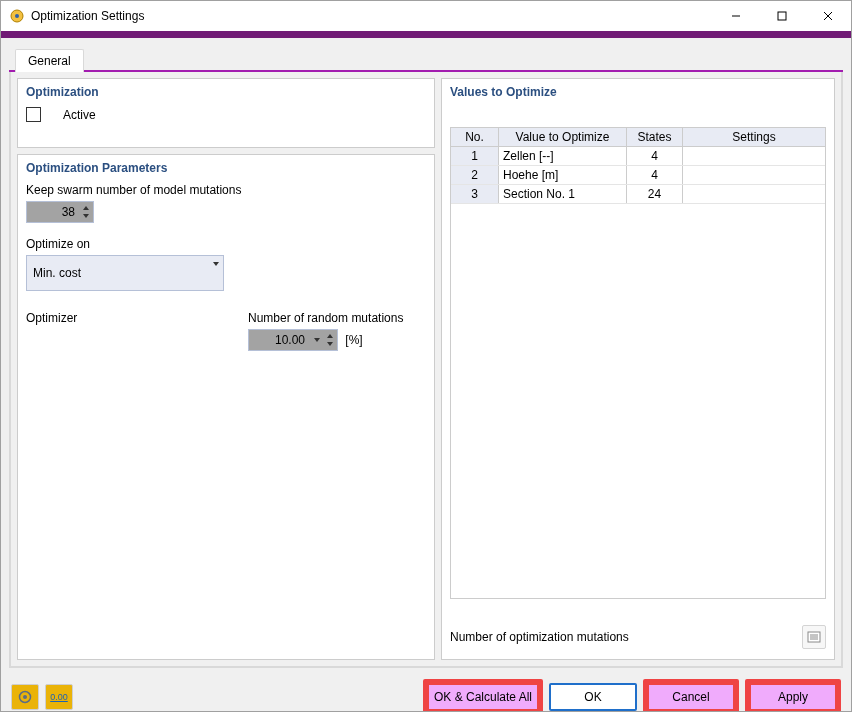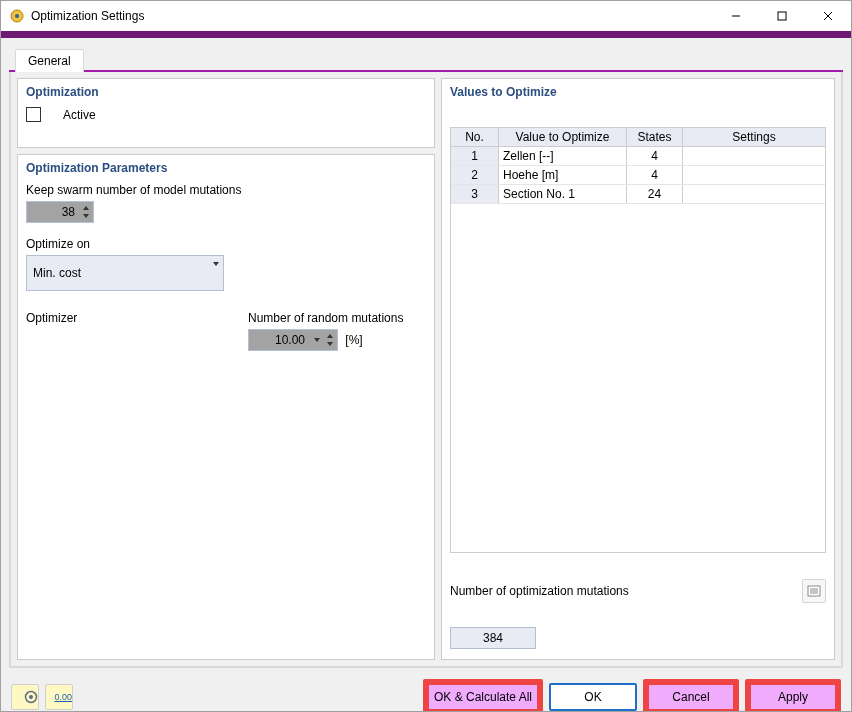--- a/index.html
+++ b/index.html
@@ -170,21 +170,21 @@
   .footer .spacer{flex:1 1 auto;}
   .btn{
     min-width:84px;height:24px;
     display:inline-flex;align-items:center;justify-content:center;
     background:#f0abfc;border:6px solid #ef4444;border-radius:2px;
     font-size:12px;
   }
   .btn.primary{background:#fff;border:2px solid #1f6fca;min-width:84px;}
   .icon-btn{
     width:26px;height:24px;border:1px solid #cfcfcf;border-radius:2px;
-    background:#fef9c3;display:flex;align-items:center;justify-content:flex-end;
+    background:#eab308;display:flex;align-items:center;justify-content:center;
   }
   .pct-unit{margin-left:4px;}
 </style>
 </head>
 <body>
 
 <div class="titlebar">
   <div class="app-icon">
     <svg width="16" height="16" viewBox="0 0 16 16">
       <circle cx="8" cy="8" r="6" fill="#f2c040" stroke="#b08000" stroke-width="1"></circle>
@@ -314,23 +314,20 @@
           <div class="lbl">Number of optimization mutations</div>
           <div class="small-icon-btn">
             <svg width="14" height="14" viewBox="0 0 14 14">
               <rect x="1" y="2" width="12" height="10" fill="#fff" stroke="#8a8a8a"></rect>
               <line x1="3" y1="5" x2="11" y2="5" stroke="#8a8a8a"></line>
               <line x1="3" y1="7" x2="11" y2="7" stroke="#8a8a8a"></line>
               <line x1="3" y1="9" x2="11" y2="9" stroke="#8a8a8a"></line>
             </svg>
           </div>
         </div>
-        <div style="margin-top:4px;">
-          <div class="readonly-num" style="justify-content:center;">384</div>
-        </div>
       </div>
     </div>
 
   </div>
 </div>
 
 <div class="footer">
   <div class="icon-btn">
     <svg width="14" height="14" viewBox="0 0 14 14">
       <circle cx="7" cy="7" r="5.5" fill="none" stroke="#5a6c86" stroke-width="1.5"></circle>

